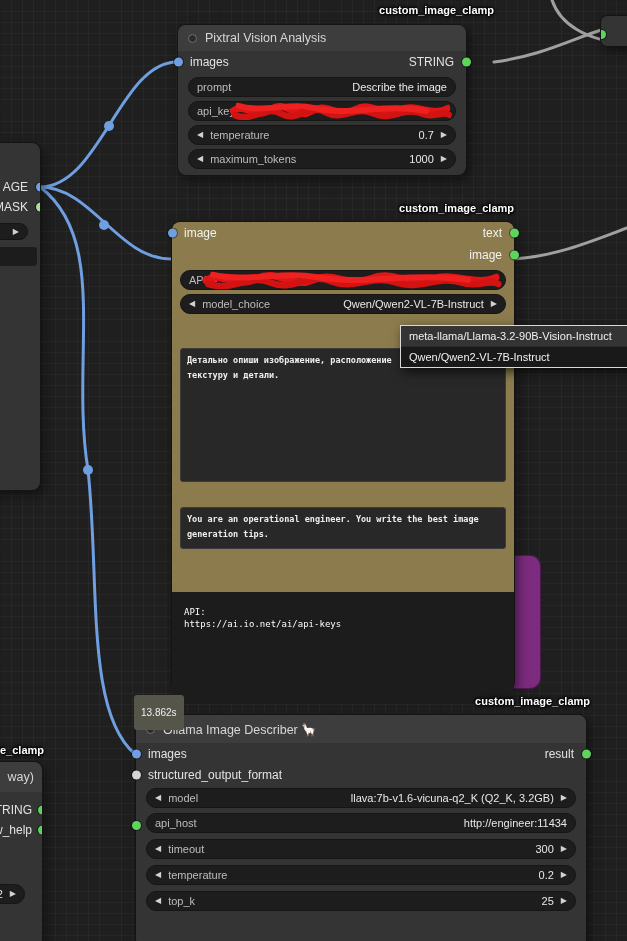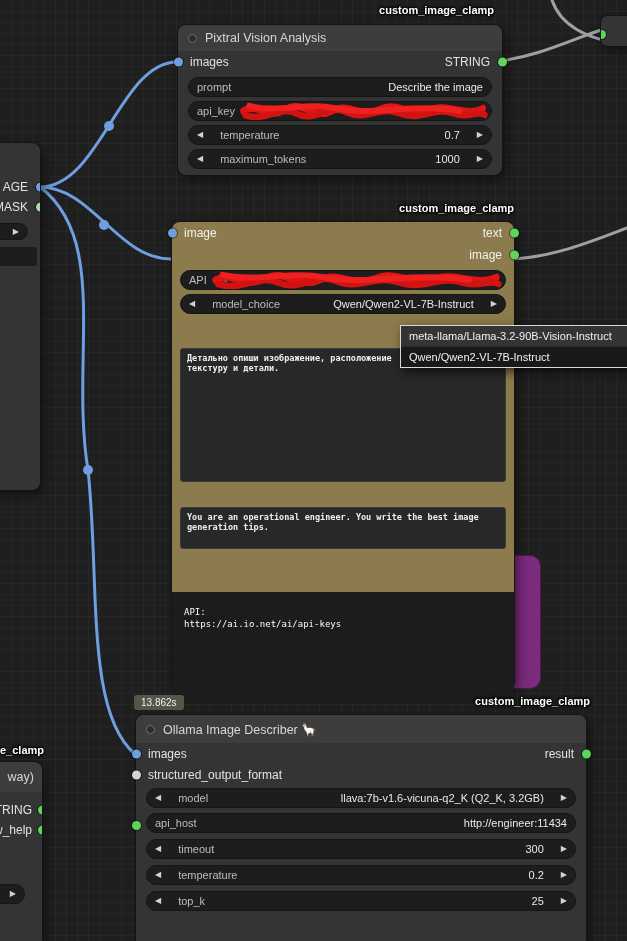--- a/index.html
+++ b/index.html
@@ -18,41 +18,41 @@
   .node-header{display:flex;align-items:center;gap:8px;height:26px;padding:0 10px;
     border-radius:8px 8px 0 0;background:#3d3d3d;font-size:12.5px;color:#d6d6d6;white-space:nowrap;overflow:hidden;}
   .tdot{flex:0 0 auto;width:9px;height:9px;border-radius:50%;background:#2c2c2c;border:1.5px solid #6e6e6e;box-sizing:border-box;}
   .row{position:relative;display:flex;align-items:center;height:22px;padding:0 12px;font-size:12px;color:#e2e2e2;}
   .row .left{margin-right:auto;}
   .row .right{margin-left:auto;}
   .slot-dot{position:absolute;top:50%;transform:translateY(-50%);width:9px;height:9px;border-radius:50%;box-shadow:0 0 0 1px rgba(0,0,0,.45);}
   .slot-dot.in{left:-4.5px;} .slot-dot.out{right:-4.5px;}
   .c-blue{background:#6f9fe0;} .c-green{background:#5dd55d;} .c-white{background:#d4d4d4;} .c-mask{background:#a4dfa4;}
   .w{display:flex;align-items:center;height:18px;margin:4px 10px;padding:0 8px;background:#1d1d1d;
-    border:1px solid #151515;border-radius:10px;font-size:11px;color:#c9c9c9;overflow:hidden;gap:10px;}
+    border:1px solid #151515;border-radius:10px;font-size:11px;color:#c9c9c9;overflow:hidden;}
   .w .lbl{margin-right:auto;color:#bdbdbd;white-space:nowrap;}
   .w .val{color:#e8e8e8;white-space:nowrap;overflow:hidden;}
   .w .arrow{flex:0 0 auto;font-size:8px;color:#d2d2d2;line-height:1;}
   .w .arrow.l{margin-right:7px;} .w .arrow.r{margin-left:7px;}
   .w.dim .lbl{color:#767676;}
   .scr-wrap{position:relative;flex:1;height:100%;overflow:visible;}
   .scr-wrap .under{position:absolute;left:4px;top:3px;font-size:9px;color:#9a9a9a;white-space:nowrap;}
   .scribble{position:absolute;left:-6px;top:-3px;width:calc(100% + 12px);height:24px;}
   .khaki{background:#8b7b4d;}
   .khaki .node-header{background:#4a4437;color:#d3cdбf;color:#d3cdbf;}
   .khaki .row{color:#f2f2ef;}
   .ta{position:absolute;left:8px;right:8px;background:#282828;border:1px solid #3b3b3b;border-radius:3px;
-    color:#efefef;font-family:"DejaVu Sans Mono",monospace;font-size:8.5px;line-height:10px;font-weight:700;
+    color:#efefef;font-family:"DejaVu Sans Mono",monospace;font-size:8.5px;line-height:15px;font-weight:700;
     padding:4px 6px;white-space:pre-wrap;overflow:hidden;box-sizing:border-box;}
   .note-panel{position:absolute;left:0;right:0;background:#1c1c1c;color:#fdfdfd;
     font-family:"DejaVu Sans Mono",monospace;font-size:9px;line-height:12px;padding:14px 12px;
     white-space:pre-wrap;box-sizing:border-box;}
   .overlay-label{position:absolute;z-index:6;font-size:11px;font-weight:700;color:#fff;
     text-shadow:1px 1px 2px #000,-1px -1px 2px #000,0 0 4px #000;width:164px;text-align:right;}
-  .badge{position:absolute;z-index:6;background:#55554a;color:#eee;font-size:10px;padding:2px 7px;border-radius:3px;}
+  .badge{position:absolute;z-index:6;background:#55554a;color:#eee;font-size:10px;padding:12px 7px;border-radius:3px;}
   .dropdown{position:absolute;left:400px;top:325px;width:234px;z-index:20;background:#161616;
     border:1px solid #d9d9d9;box-shadow:3px 4px 10px rgba(0,0,0,.65);font-size:11px;color:#f0f0f0;}
   .dd-item{padding:4px 8px;white-space:nowrap;overflow:hidden;}
   .dd-item.hl{background:#343434;}
   .dd-item + .dd-item{border-top:1px solid #2c2c2c;background:#191919;}
   .purple{position:absolute;left:208px;top:556px;width:332px;height:132px;background:#7c2b7e;
     border-radius:10px;z-index:2;box-shadow:0 0 0 1px #4e1b50;}
   .partial{overflow:hidden;}
   .mini-rect{height:19px;margin:7px 3px 0 4px;background:#1c1c1c;border-radius:3px;}
 </style>
@@ -111,21 +111,21 @@
     <div class="row" style="height:20px;justify-content:flex-end;padding-right:10px;">
       <span>w_help</span>
       <span class="slot-dot out c-green"></span>
     </div>
     <div class="w" style="position:absolute;left:4px;right:7px;top:118px;justify-content:flex-end;">
       <span class="val">2</span>
       <span class="arrow r">▶</span>
     </div>
   </div>
 
-  <div class="node" style="left:178px;top:25px;width:324px;height:150px;">
+  <div class="node" style="left:178px;top:25px;width:288px;height:150px;">
     <div class="node-header">
       <span class="tdot"></span>
       <span>Pixtral Vision Analysis</span>
     </div>
     <div class="row">
       <span class="slot-dot in c-blue"></span>
       <span class="left">images</span>
       <span class="right">STRING</span>
       <span class="slot-dot out c-green"></span>
     </div>

